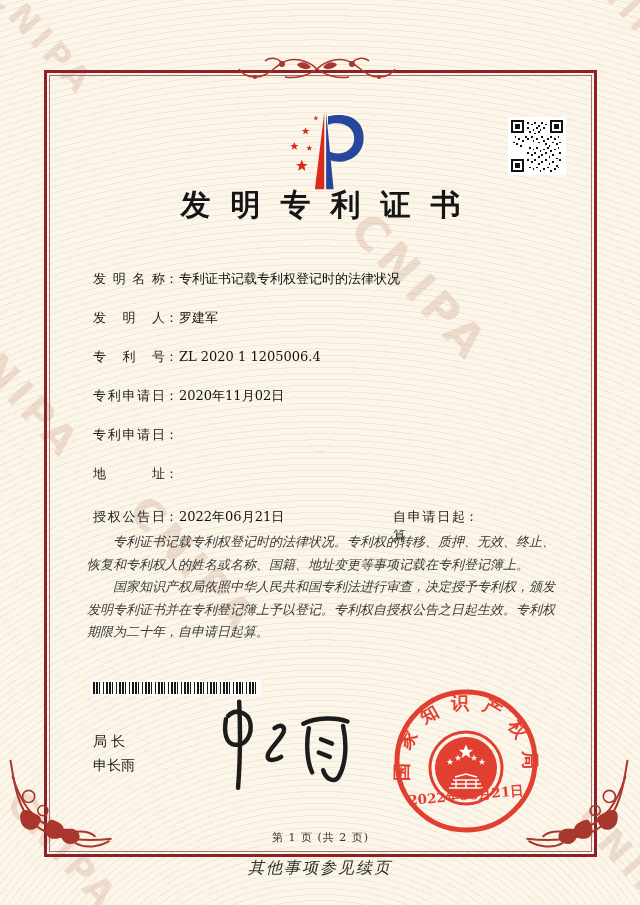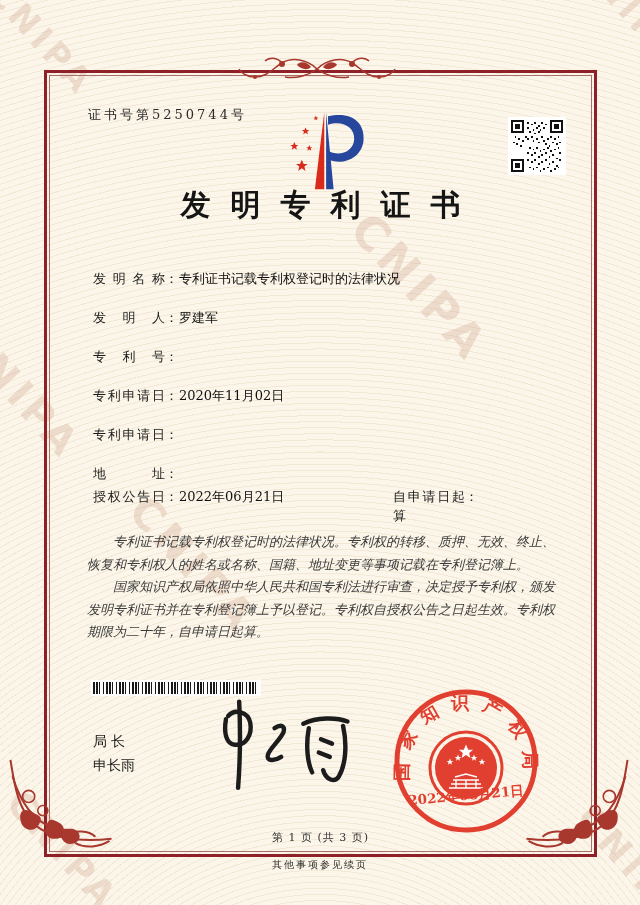--- a/index.html
+++ b/index.html
@@ -47,21 +47,21 @@
     letter-spacing:20px;text-indent:20px;
   }
   .fields{position:absolute;left:46px;right:52px;top:196px;font-size:13px;}
   .frow{display:flex;line-height:19px;margin-bottom:20px;position:relative;}
   .flabel{
     display:inline-block;width:72px;flex:none;
     text-align:justify;text-align-last:justify;color:#1c1c1c;
   }
   .fcolon{flex:none;width:14px;color:#1c1c1c;}
   .fvalue{color:#111;}
-  .frow.addr{margin-bottom:4px;}
+  .frow.addr{margin-bottom:24px;}
   .frow.addr .fvalue{max-width:356px;}
   .pair2{position:absolute;left:300px;top:0;display:flex;}
   .paras{
     position:absolute;left:40px;right:36px;top:458px;
     font-size:13px;line-height:22.5px;color:#3a3a3a;
     font-style:italic;
   }
   .paras p{margin:0;text-indent:2em;}
   .barcode{
     position:absolute;left:46px;top:609px;width:166px;height:12px;
@@ -76,21 +76,21 @@
     font-family:"DejaVu Sans","Liberation Sans",sans-serif;}
   .director .row1{margin-bottom:6px;letter-spacing:4px;}
   .signature{position:absolute;left:130px;top:622px;width:215px;height:105px;}
   .seal{position:absolute;left:346px;top:615px;width:146px;height:146px;opacity:0.93;}
   .page-info{
     position:absolute;left:0;right:0;top:757px;text-align:center;
     font-size:11px;color:#333;letter-spacing:1px;
   }
   .continuation{
     position:absolute;left:0;right:0;top:858px;text-align:center;
-    font-size:10px;color:#2f2f2f;letter-spacing:2px;z-index:3;
+    font-size:16px;color:#2f2f2f;font-style:italic;letter-spacing:2px;z-index:3;
   }
   .orn{position:absolute;z-index:4;pointer-events:none;}
   .orn-top{left:237px;top:50px;width:160px;height:38px;}
   .orn-bl{left:2px;top:758px;width:116px;height:96px;}
   .orn-br{left:520px;top:758px;width:116px;height:96px;transform:scaleX(-1);}
 </style>
 </head>
 <body>
 
 <div class="page">
@@ -101,21 +101,20 @@
   <span class="wm" style="left:-60px;top:370px;font-size:40px;">CNIPA</span>
   <span class="wm" style="left:110px;top:540px;font-size:42px;">CNIPA</span>
   <span class="wm" style="left:-10px;top:830px;font-size:36px;">CNIPA</span>
   <span class="wm" style="left:560px;top:845px;font-size:36px;">CNIPA</span>
 
   <div class="frame">
     <div class="frame-inner"></div>
 
     <div class="content">
 
-      <div class="cert-no">证书号第5250744号</div>
 
       <svg class="logo" viewBox="0 0 100 92">
         <defs>
           <path id="star" d="M0,-10 L2.94,-3.09 L9.51,-3.09 L4.16,1.18 L5.88,8.09 L0,4 L-5.88,8.09 L-4.16,1.18 L-9.51,-3.09 L-2.94,-3.09 Z"></path>
         </defs>
 
         <path d="M50,10 C74,4 90,16 88,36 C86,54 68,62 52,57 L52,48 C64,53 77,47 78,35 C79,22 66,14 50,19 Z" fill="#27479c"></path>
 
         <path d="M46,6 L36,88 L46,88 Z" fill="#d92b1c"></path>
         <path d="M48,6 L48,88 L56,88 Z" fill="#27479c"></path>
@@ -150,20 +149,21 @@
             <span class="fvalue">专利证书记载专利权登记时的法律状况</span>
         </div>
         <div class="frow">
           <span class="flabel">发明人</span>
             <span class="fcolon">：</span>
             <span class="fvalue">罗建军</span>
         </div>
         <div class="frow">
           <span class="flabel">专利号</span>
             <span class="fcolon">：</span>
+            <span class="fvalue">ZL 2020 1 1205006.4</span>
         </div>
         <div class="frow">
           <span class="flabel">专利申请日</span>
             <span class="fcolon">：</span>
             <span class="fvalue">2020年11月02日</span>
         </div>
         <div class="frow">
           <span class="flabel">专利申请日</span>
             <span class="fcolon">：</span>
         </div>
@@ -227,21 +227,21 @@
           <use href="#sstar" transform="translate(89,74) scale(0.34)" fill="#fff"></use>
           <g stroke="#fff" stroke-width="1.4" fill="none">
             <path d="M58,96 h30 M56,100 h34 M60,92 h26"></path>
             <path d="M63,92 v8 M73,92 v8 M83,92 v8"></path>
             <path d="M62,89 l11,-3 l11,3"></path>
           </g>
         </g>
         <text x="73" y="112" text-anchor="middle" font-size="13.5" font-weight="700" fill="#e03323" transform="rotate(-5 73 108)" font-family="'DejaVu Serif',serif">2022年06月21日</text>
       </svg>
 
-      <div class="page-info">第 1 页 (共 3 页)</div>
+      <div class="page-info">第 1 页 (共 2 页)</div>
     </div>
   </div>
 
   <svg class="orn orn-top" viewBox="0 0 160 36">
     <g stroke="#a8372e" fill="none" stroke-width="1.5">
       <path d="M80,18 C70,8 55,6 45,12 C35,18 30,26 18,26 C10,26 4,22 2,18"></path>
       <path d="M80,18 C90,8 105,6 115,12 C125,18 130,26 142,26 C150,26 156,22 158,18"></path>
       <path d="M80,18 C72,24 60,28 48,26 M80,18 C88,24 100,28 112,26"></path>
       <path d="M45,12 C40,6 32,6 28,10 M115,12 C120,6 128,6 132,10"></path>
     </g>

